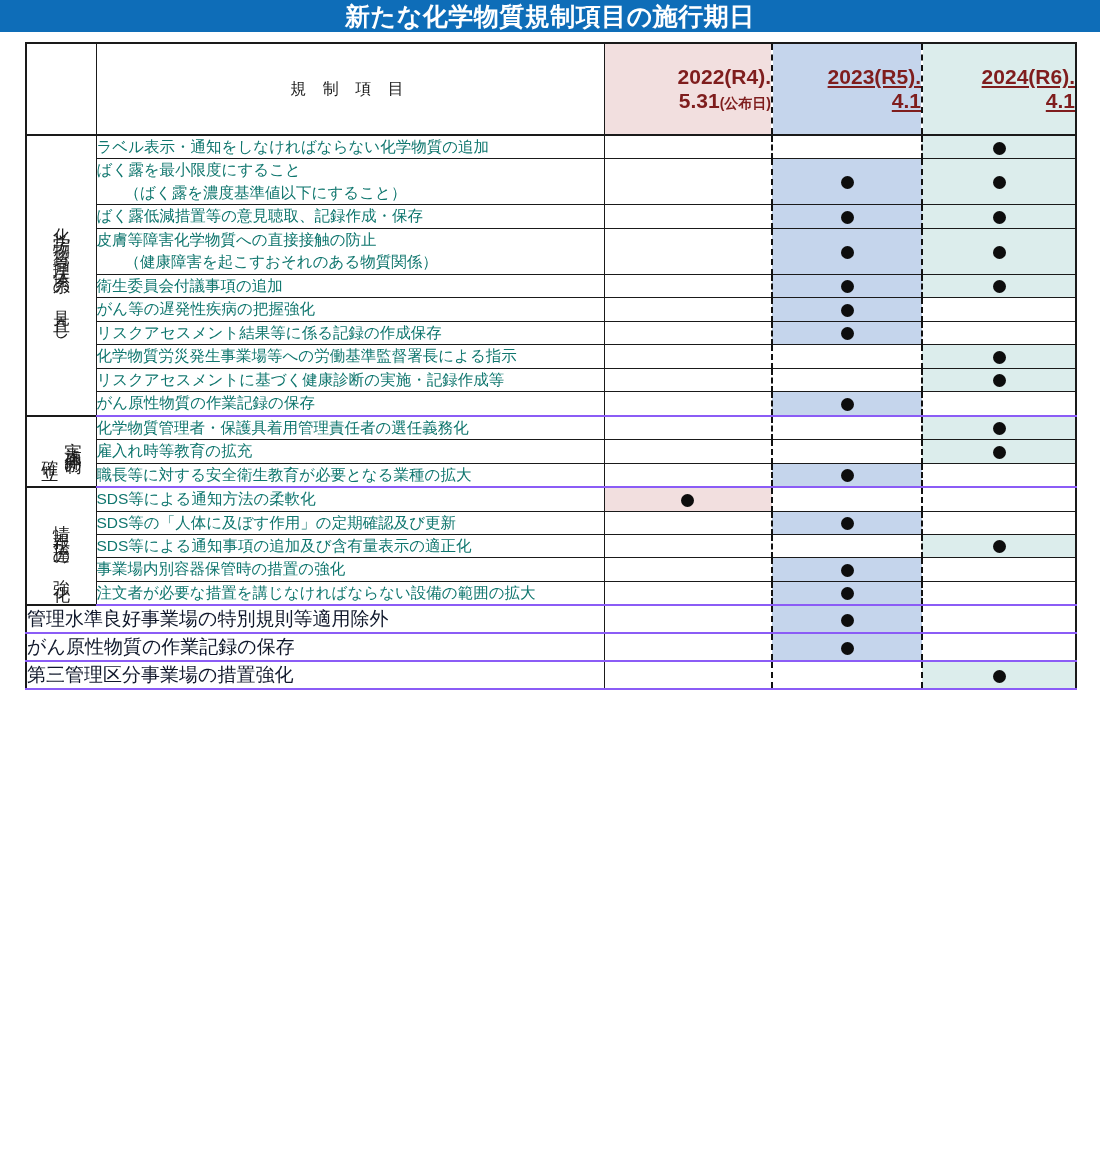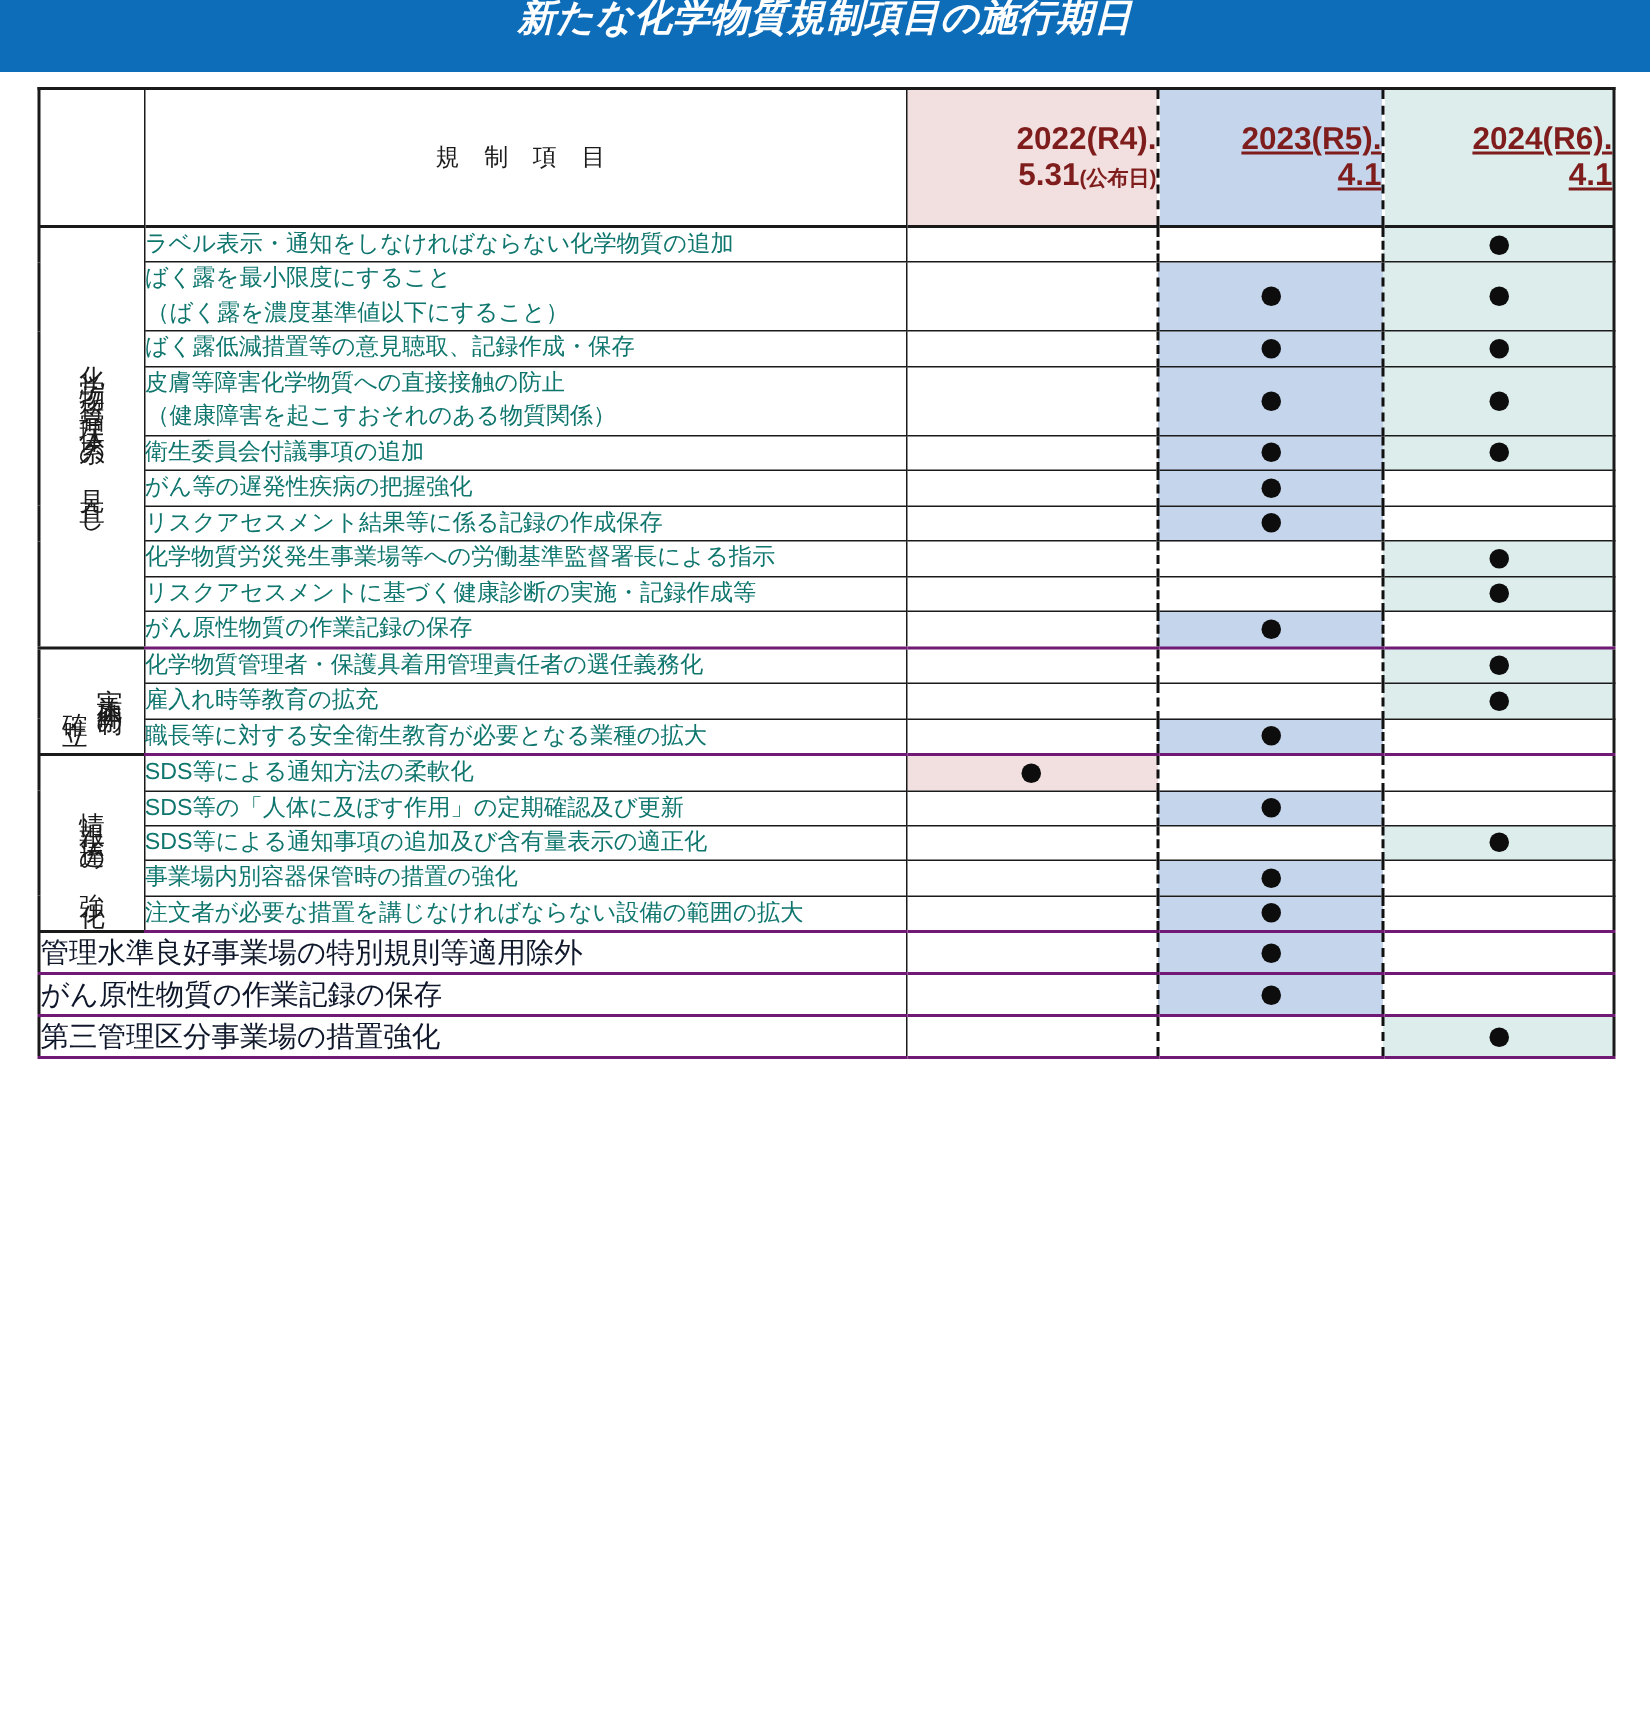--- a/index.html
+++ b/index.html
@@ -11,26 +11,26 @@
     width: 1100px;
     height: 1150px;
     font-family: "Liberation Sans", "DejaVu Sans", sans-serif;
     color: #111111;
     overflow: hidden;
   }
 
   
   #title-banner {
     width: 1100px;
-    height: 48px;
+    height: 32px;
     background: #0E6DB8;
     display: flex;
+    align-items: center;
     justify-content: center;
     box-sizing: border-box;
-    font-style: italic;
   }
   #title-banner .title-text {
     color: #ffffff;
     font-size: 25px;
     font-weight: bold;
     letter-spacing: 0.5px;
     line-height: 1;
   }
 
   
@@ -120,21 +120,21 @@
   
   td.item-cell {
     text-align: left;
     vertical-align: middle;
     font-size: 15.5px;
     line-height: 1.45;
     padding: 4px 0 4px 10px;
     color: #0f766e;
     background: #ffffff;
   }
-  td.item-cell .l2 { display: block; padding-left: 1px; }
+  td.item-cell .l2 { display: block; padding-left: 28px; }
 
   
   td.item-wide {
     text-align: left;
     vertical-align: middle;
     font-size: 19px;
     padding: 4px 0 4px 14px;
     color: #0f172a;
     background: #ffffff;
   }
@@ -151,21 +151,21 @@
   td.mark .dot {
     display: inline-block;
     width: 13px;
     height: 13px;
     border-radius: 50%;
     background: #0d0d0d;
     vertical-align: middle;
   }
 
   
-  tr.group-end > td { border-bottom: 2px solid #701a75; }
+  tr.group-end > td { border-bottom: 2px solid #8b5cf6; }
   tr.group-start > td { border-top: 2px solid #1a1a1a; }
 </style>
 </head>
 <body>
 
 <div id="title-banner">
   <span class="title-text">新たな化学物質規制項目の施行期日</span>
 </div>
 
 <div id="table-wrap">

